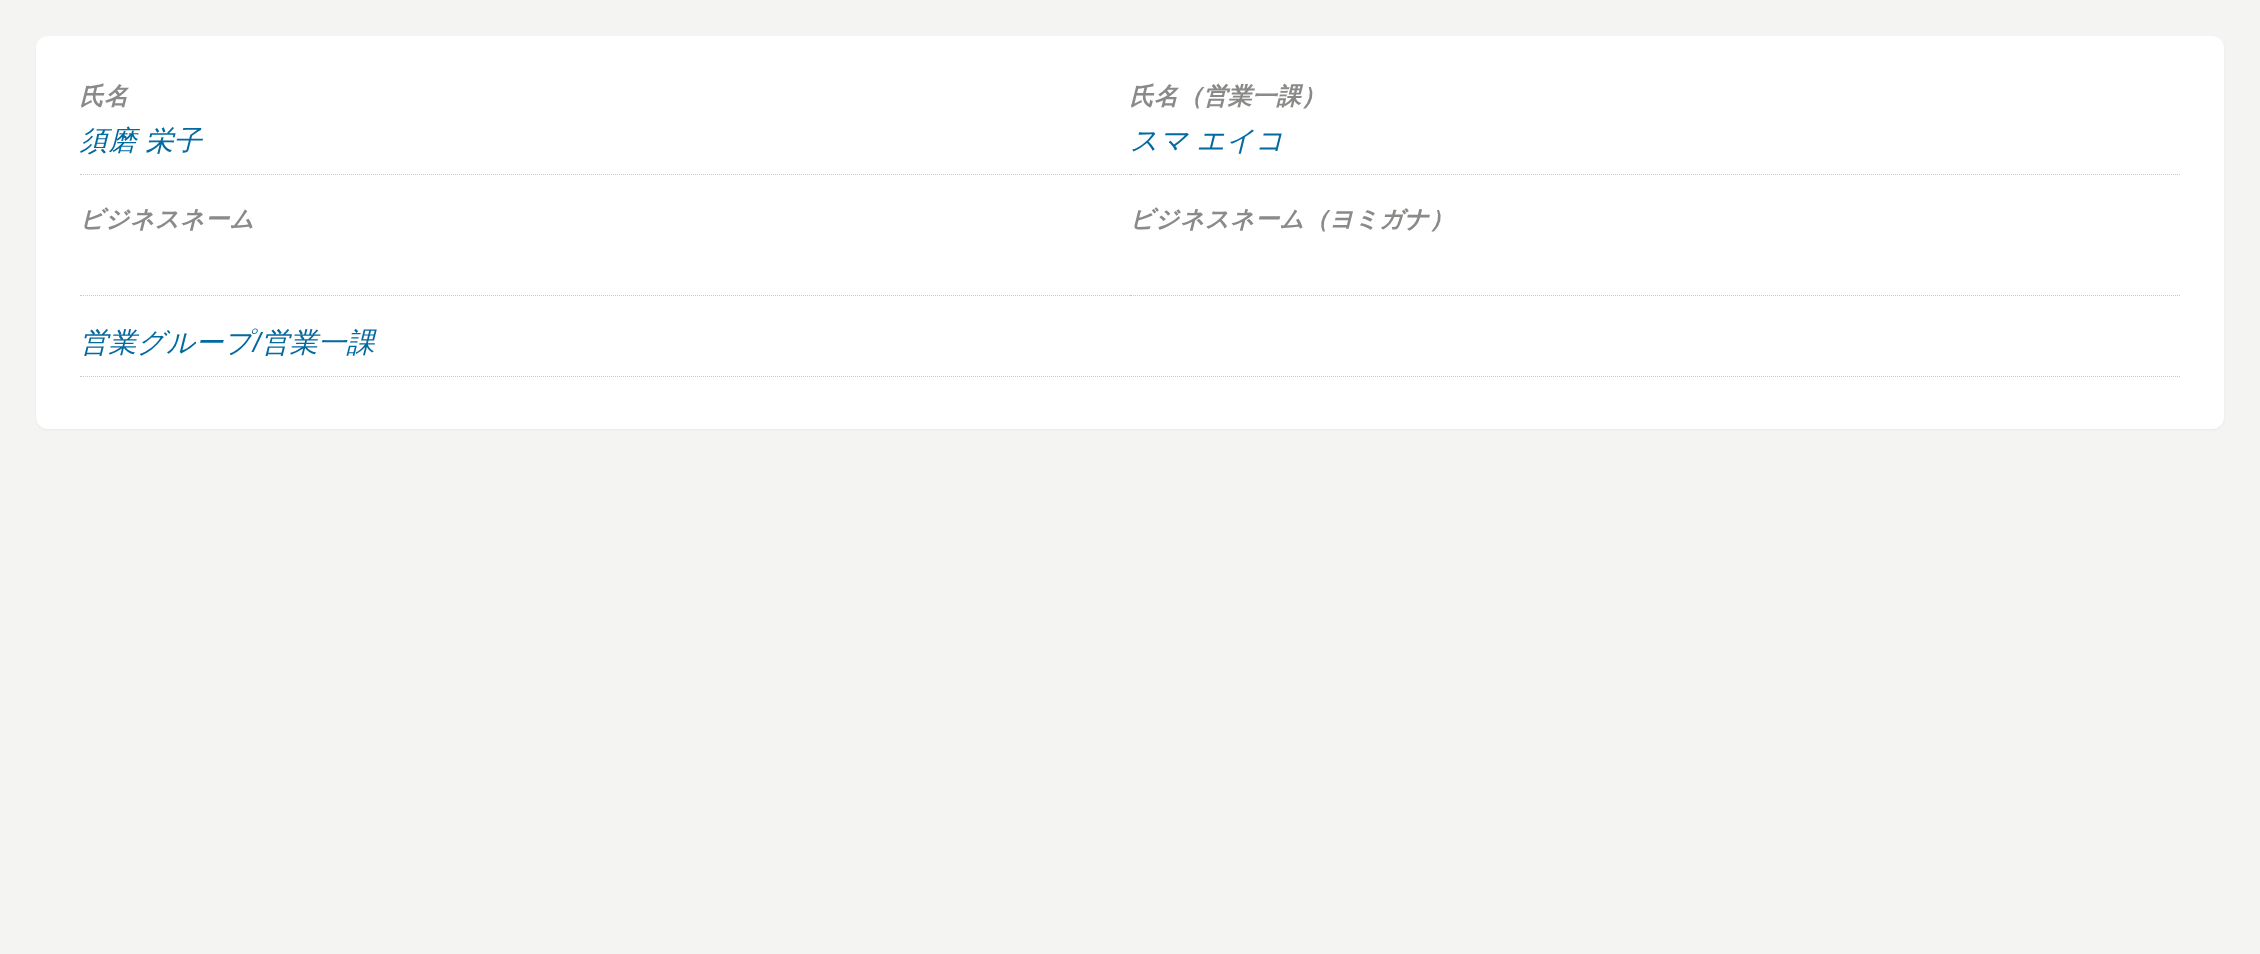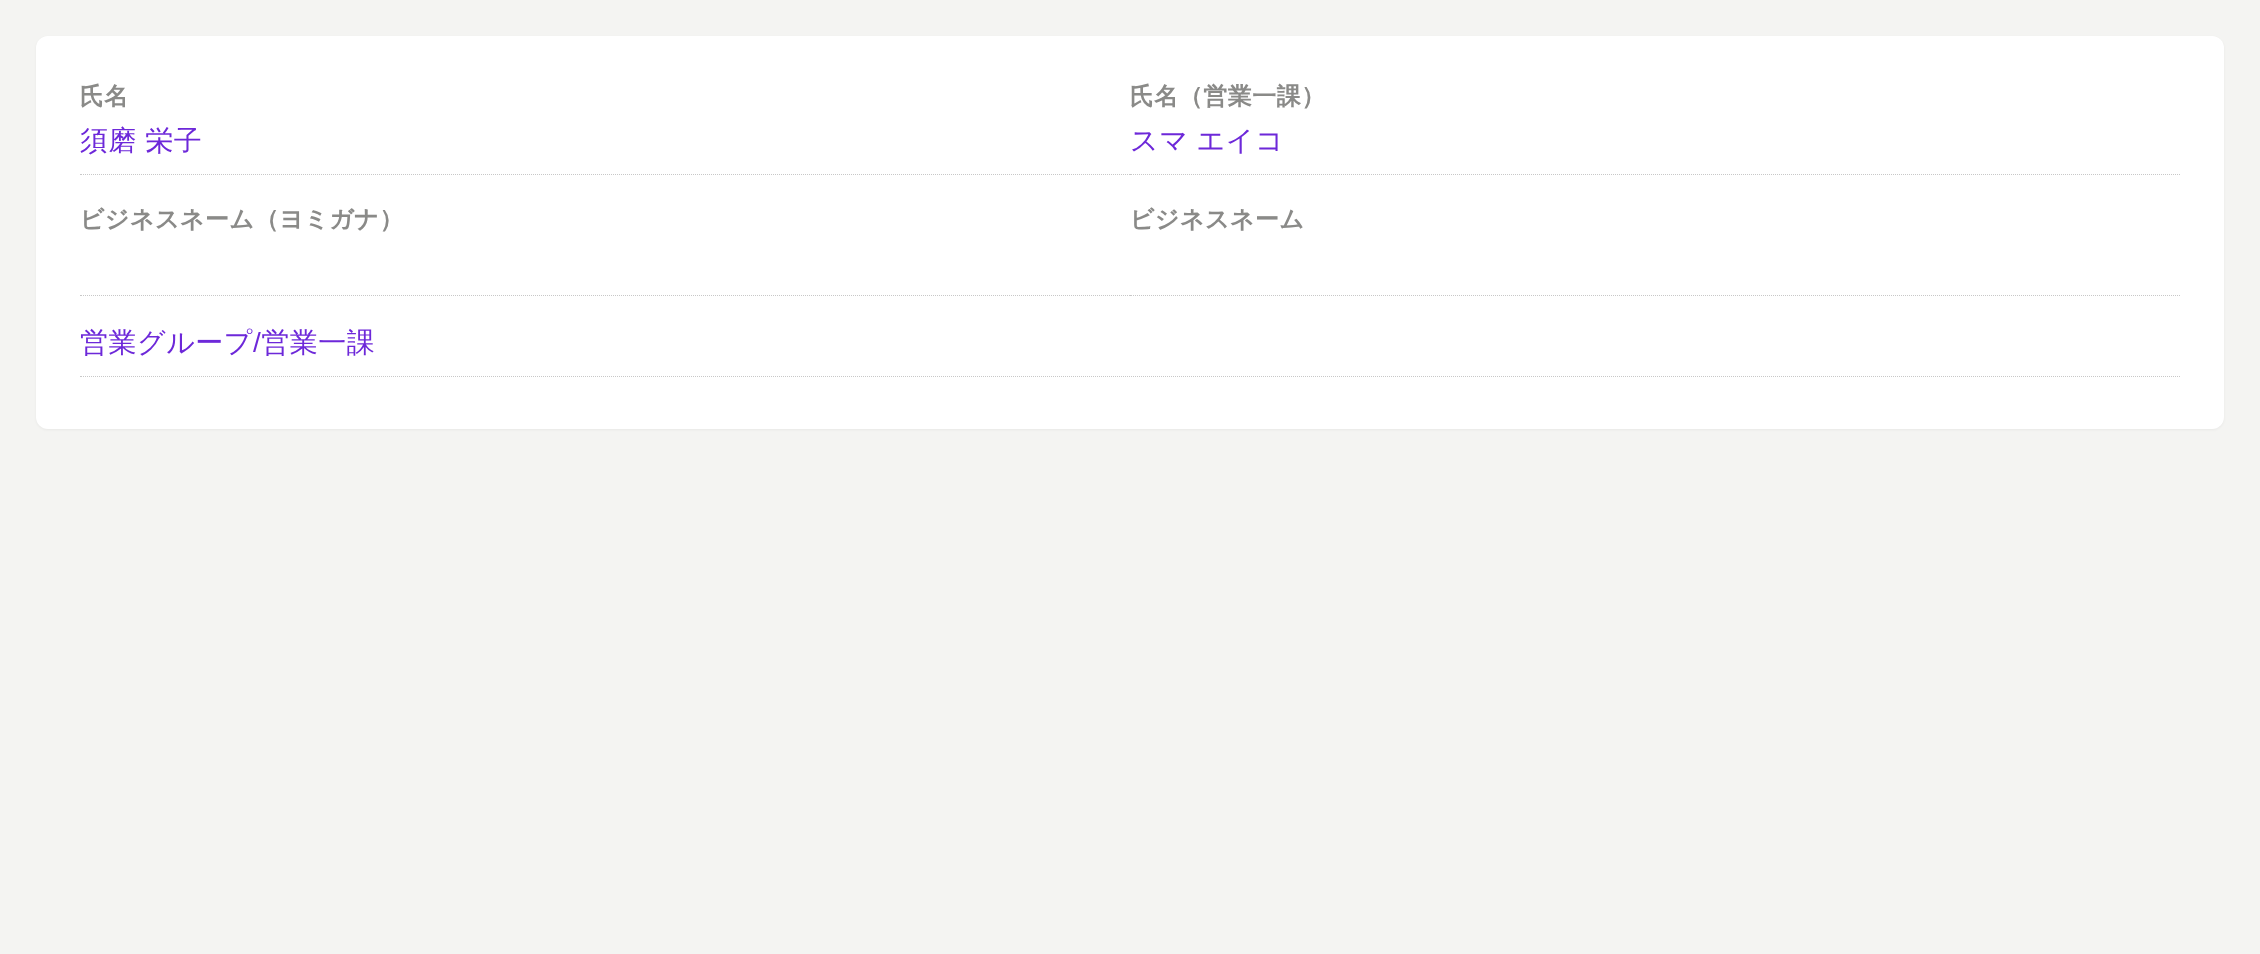--- a/index.html
+++ b/index.html
@@ -14,40 +14,41 @@
     }
     .card {
       background-color: #ffffff;
       border-radius: 12px;
       box-shadow: 0 1px 3px rgba(0,0,0,0.05);
       padding: 44px 44px 24px 44px;
     }
     .row {
       display: flex;
       margin-bottom: 28px;
+      font-style: italic;
     }
     .field {
       flex: 1;
       border-bottom: 1px dotted #c8c8c8;
       padding-bottom: 14px;
     }
     .field-full {
       flex: 1;
       border-bottom: 1px dotted #c8c8c8;
       padding-bottom: 14px;
     }
     .field-label {
       color: #8a8a88;
       font-size: 24px;
       font-weight: 600;
       margin-bottom: 10px;
       letter-spacing: 0.5px;
     }
     .field-value {
-      color: #6d28d9;
+      color: #0369a1;
       font-size: 28px;
       font-weight: 400;
       min-height: 36px;
       letter-spacing: 0.5px;
     }
   </style>
 </head>
 <body>
 
 <div class="card">
@@ -58,25 +59,25 @@
       <div class="field-value">須磨 栄子</div>
     </div>
     <div class="field">
       <div class="field-label">氏名（営業一課）</div>
       <div class="field-value">スマ エイコ</div>
     </div>
   </div>
 
   <div class="row">
     <div class="field">
-      <div class="field-label">ビジネスネーム（ヨミガナ）</div>
+      <div class="field-label">ビジネスネーム</div>
       <div class="field-value"></div>
     </div>
     <div class="field">
-      <div class="field-label">ビジネスネーム</div>
+      <div class="field-label">ビジネスネーム（ヨミガナ）</div>
       <div class="field-value"></div>
     </div>
   </div>
 
   <div class="row">
     <div class="field-full">
       <div class="field-value">営業グループ/営業一課</div>
     </div>
   </div>
 

